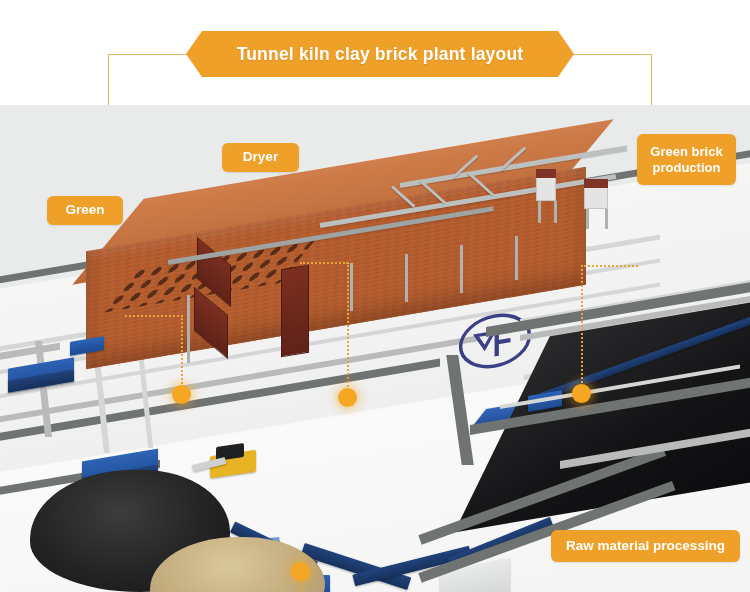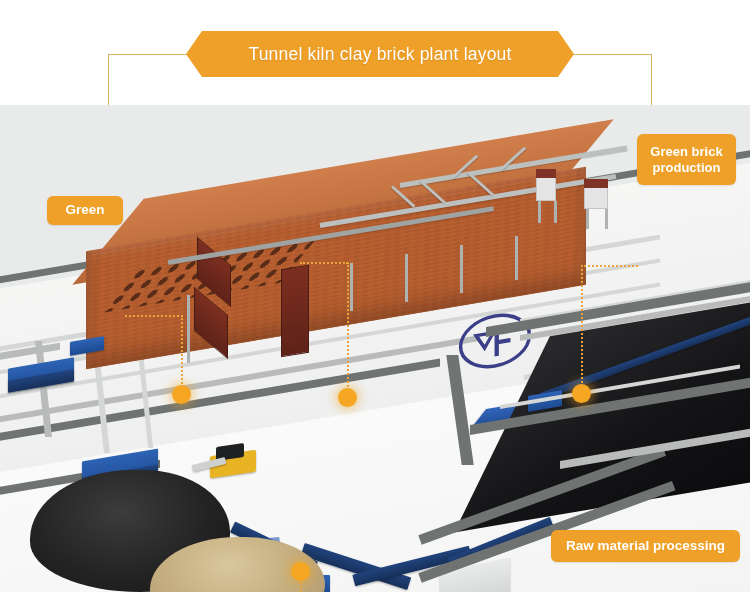--- a/index.html
+++ b/index.html
@@ -37,21 +37,21 @@
     position: absolute;
     left: 186px; top: 31px;
     width: 388px; height: 46px;
     background: #efa028;
     display: flex; align-items: center; justify-content: center;
     clip-path: polygon(0 50%, 16px 0, 372px 0, 388px 50%, 372px 100%, 16px 100%);
   }
   .title-text {
     color: #ffffff;
     font-size: 17.5px;
-    font-weight: normal;
+    font-weight: bold;
     letter-spacing: .2px;
     white-space: nowrap;
     text-shadow: 0 1px 1px rgba(150,90,0,.25);
   }
 
   
   .scene {
     position: absolute; left: 0; top: 105px; width: 750px; height: 487px;
     background: #e9eaea;
     overflow: hidden;
@@ -370,17 +370,18 @@
     <div class="leader v" style="left:300px; top:466px; height:80px;"></div>
 
     <div class="dot" style="left:172px; top:280px; width:19px; height:19px;"></div>
     <div class="dot" style="left:338px; top:283px; width:19px; height:19px;"></div>
     <div class="dot" style="left:572px; top:279px; width:19px; height:19px;"></div>
     <div class="dot" style="left:291px; top:457px; width:19px; height:19px;"></div>
 
   </div>
 
   <div class="label" id="label-kiln">Green</div>
+  <div class="label" id="label-dryer">Dryer</div>
   <div class="label" id="label-raw">Raw material processing</div>
   <div class="label" id="label-green">Green brick
 production</div>
 
 </div>
 
 </body></html>

